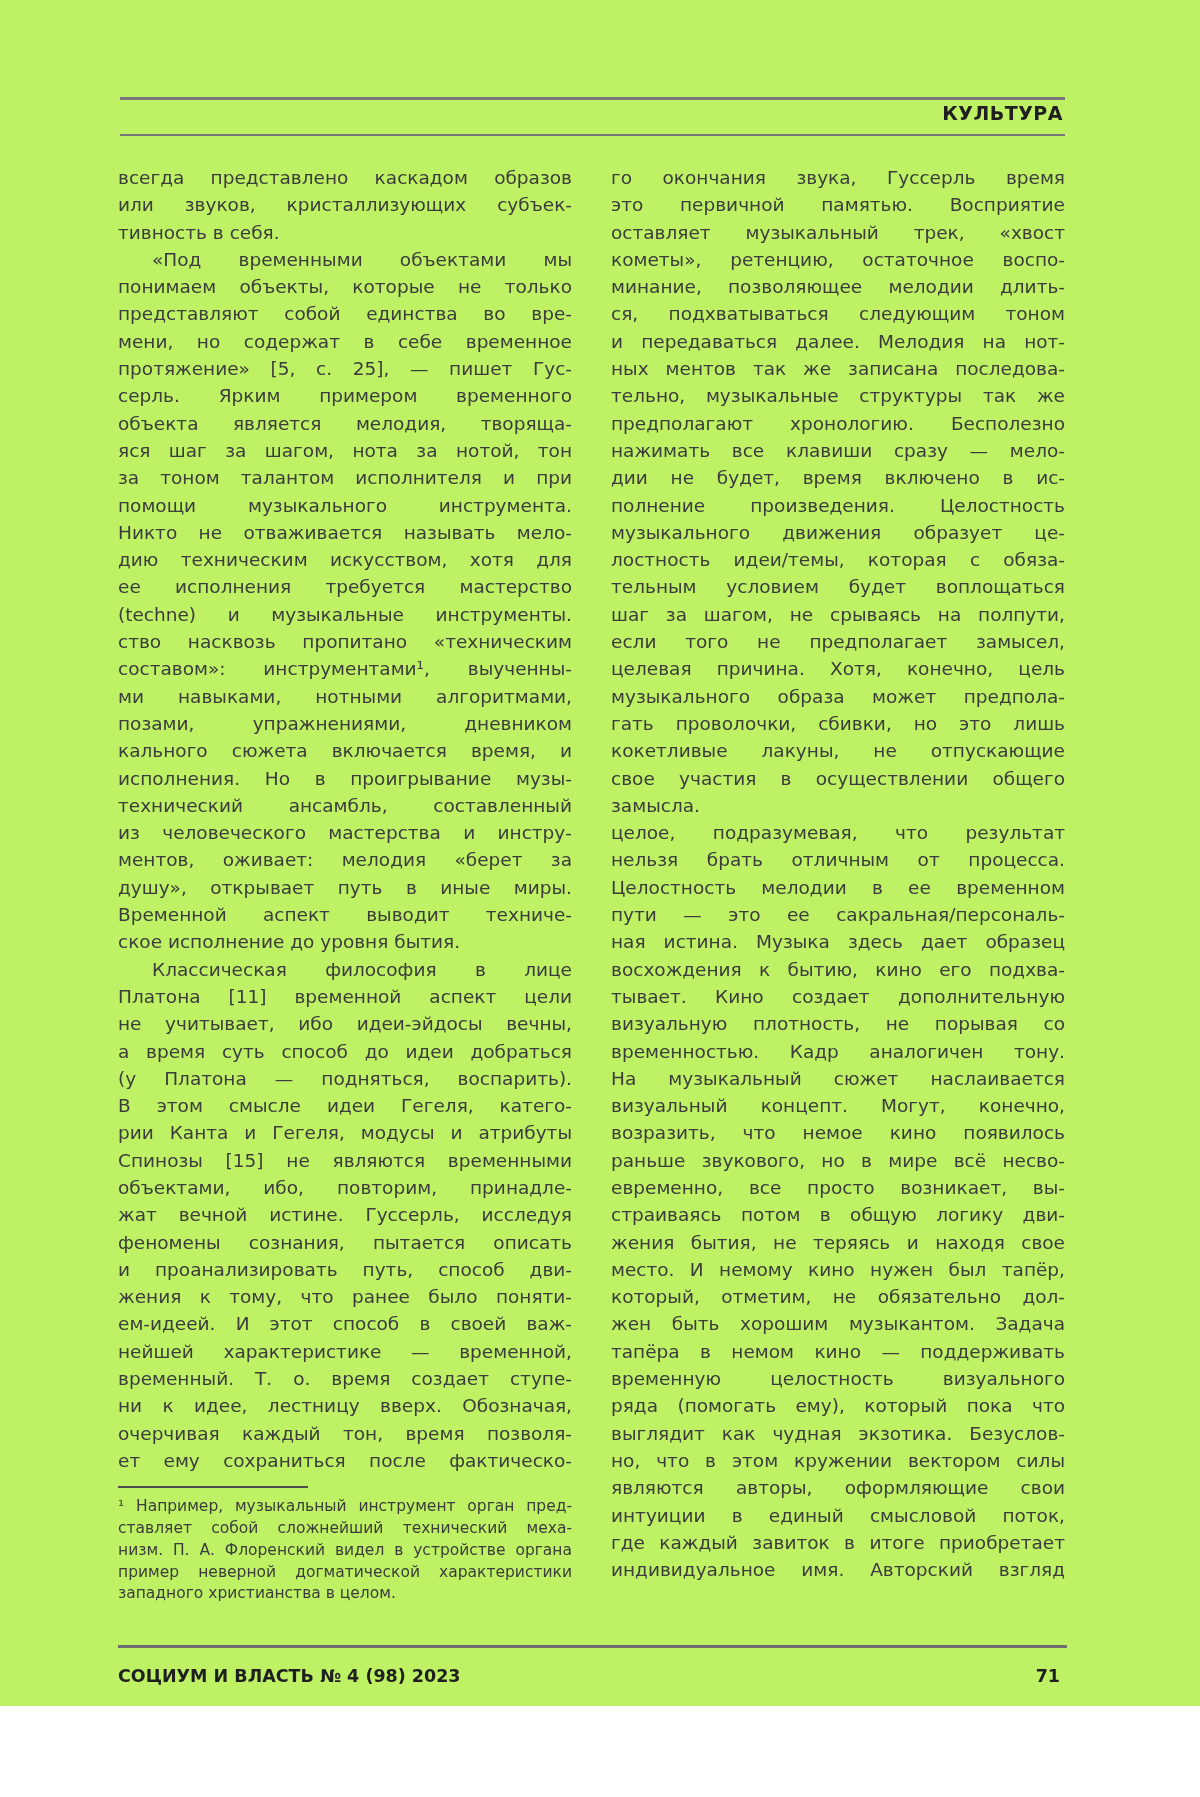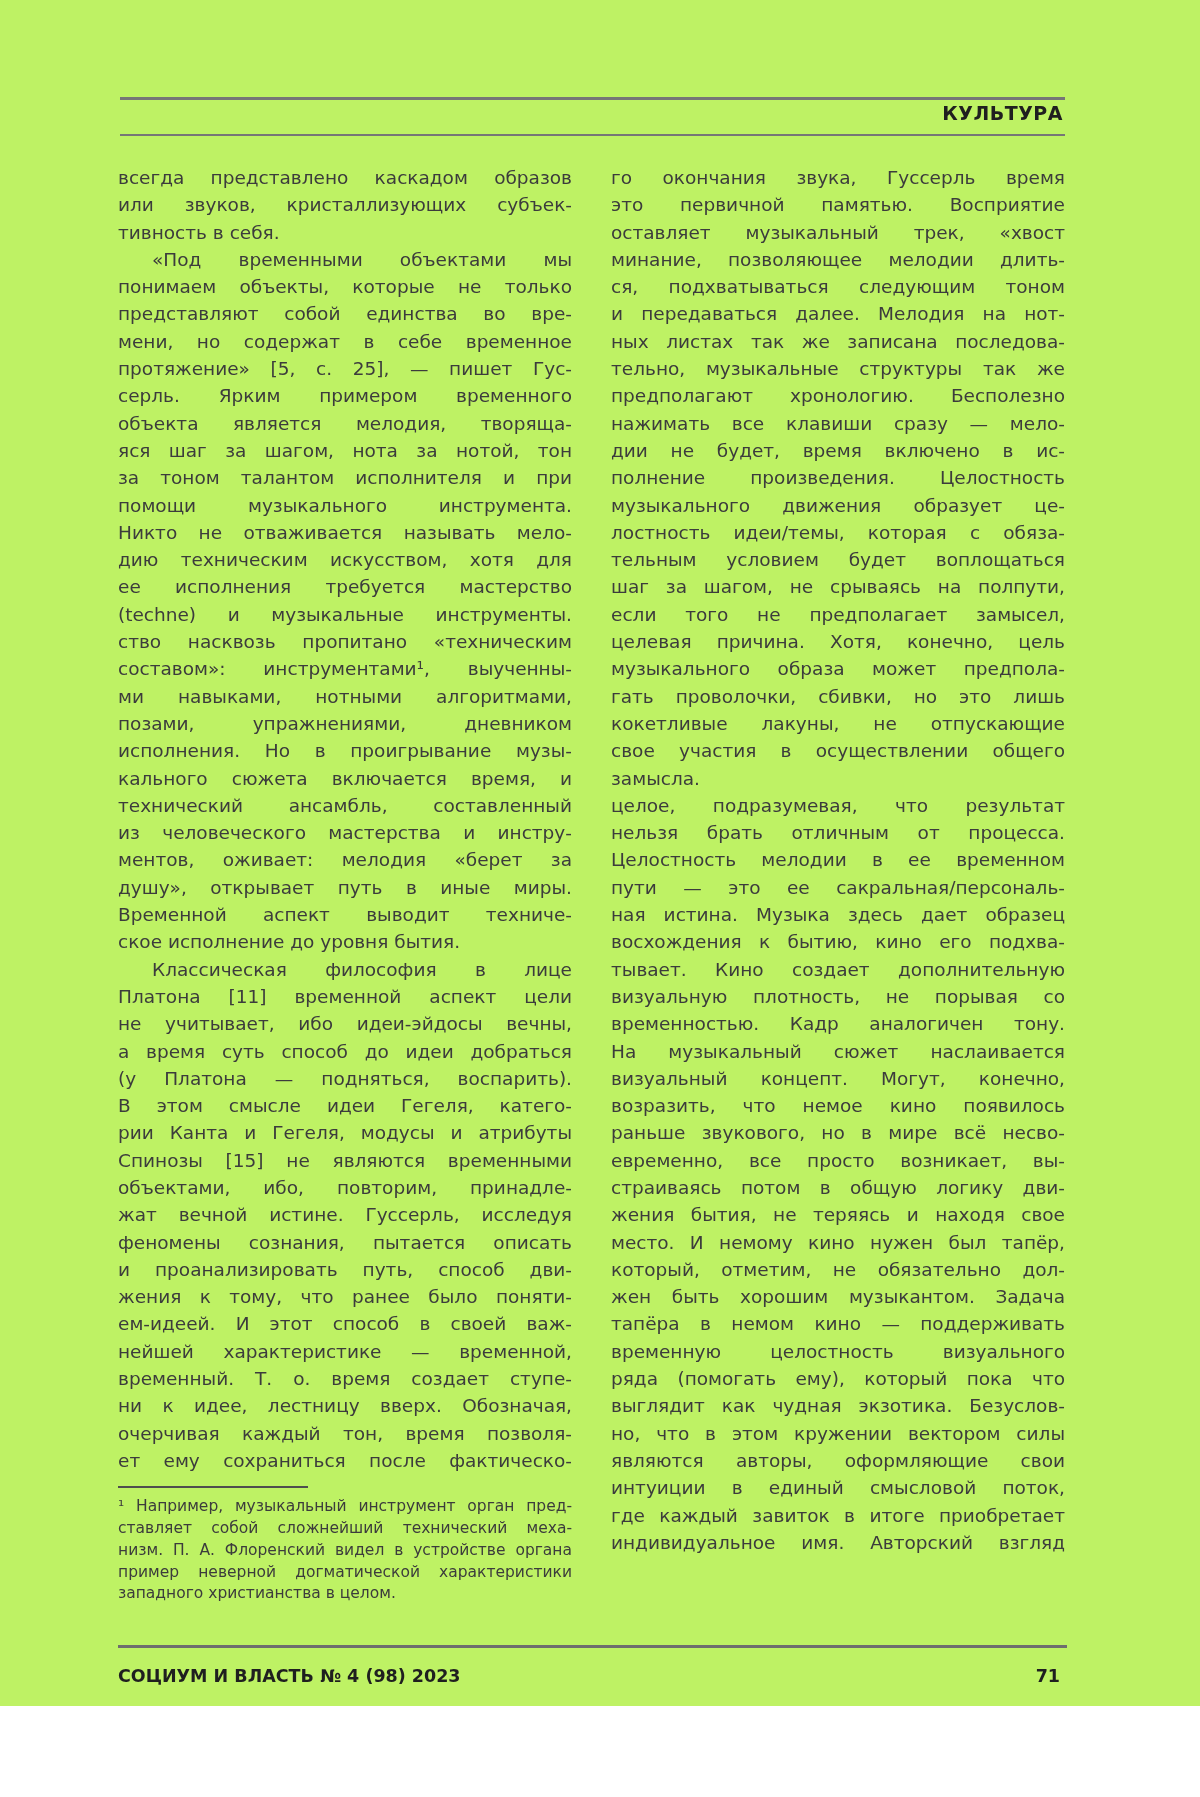--- a/index.html
+++ b/index.html
@@ -73,22 +73,22 @@
           <div class="ln">за тоном талантом исполнителя и при</div>
           <div class="ln">помощи музыкального инструмента.</div>
           <div class="ln">Никто не отваживается называть мело-</div>
           <div class="ln">дию техническим искусством, хотя для</div>
           <div class="ln">ее исполнения требуется мастерство</div>
           <div class="ln">(techne) и музыкальные инструменты.</div>
           <div class="ln">ство насквозь пропитано «техническим</div>
           <div class="ln">составом»: инструментами¹, выученны-</div>
           <div class="ln">ми навыками, нотными алгоритмами,</div>
           <div class="ln">позами, упражнениями, дневником</div>
+          <div class="ln">кального сюжета включается время, и</div>
           <div class="ln">исполнения. Но в проигрывание музы-</div>
-          <div class="ln">кального сюжета включается время, и</div>
           <div class="ln">технический ансамбль, составленный</div>
           <div class="ln">из человеческого мастерства и инстру-</div>
           <div class="ln">ментов, оживает: мелодия «берет за</div>
           <div class="ln">душу», открывает путь в иные миры.</div>
           <div class="ln">Временной аспект выводит техниче-</div>
           <div class="ln ln-end">ское исполнение до уровня бытия.</div>
         </div>
         <div class="para">
           <div class="ln ln-first">Классическая философия в лице</div>
           <div class="ln">Платона [11] временной аспект цели</div>
@@ -119,24 +119,25 @@
             <div class="ln">пример неверной догматической характеристики</div>
             <div class="ln ln-end">западного христианства в целом.</div>
           </div>
         </div>
       </div>
     <div class="col" id="right-col">
         <div class="para">
           <div class="ln">го окончания звука, Гуссерль время</div>
           <div class="ln">это первичной памятью. Восприятие</div>
           <div class="ln">оставляет музыкальный трек, «хвост</div>
+          <div class="ln">кометы», ретенцию, остаточное воспо-</div>
           <div class="ln">минание, позволяющее мелодии длить-</div>
           <div class="ln">ся, подхватываться следующим тоном</div>
           <div class="ln">и передаваться далее. Мелодия на нот-</div>
-          <div class="ln">ных листах так же записана последова-</div>
+          <div class="ln">ных ментов так же записана последова-</div>
           <div class="ln">тельно, музыкальные структуры так же</div>
           <div class="ln">предполагают хронологию. Бесполезно</div>
           <div class="ln">нажимать все клавиши сразу — мело-</div>
           <div class="ln">дии не будет, время включено в ис-</div>
           <div class="ln">полнение произведения. Целостность</div>
           <div class="ln">музыкального движения образует це-</div>
           <div class="ln">лостность идеи/темы, которая с обяза-</div>
           <div class="ln">тельным условием будет воплощаться</div>
           <div class="ln">шаг за шагом, не срываясь на полпути,</div>
           <div class="ln">если того не предполагает замысел,</div>

